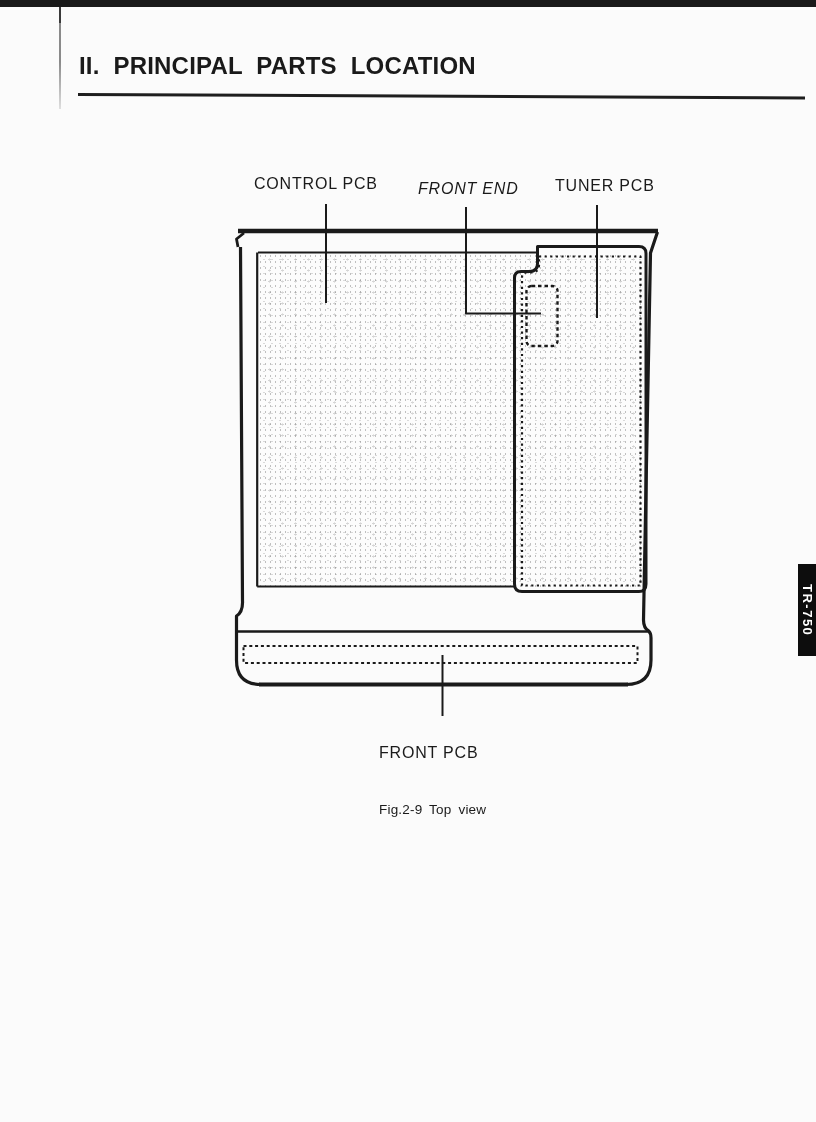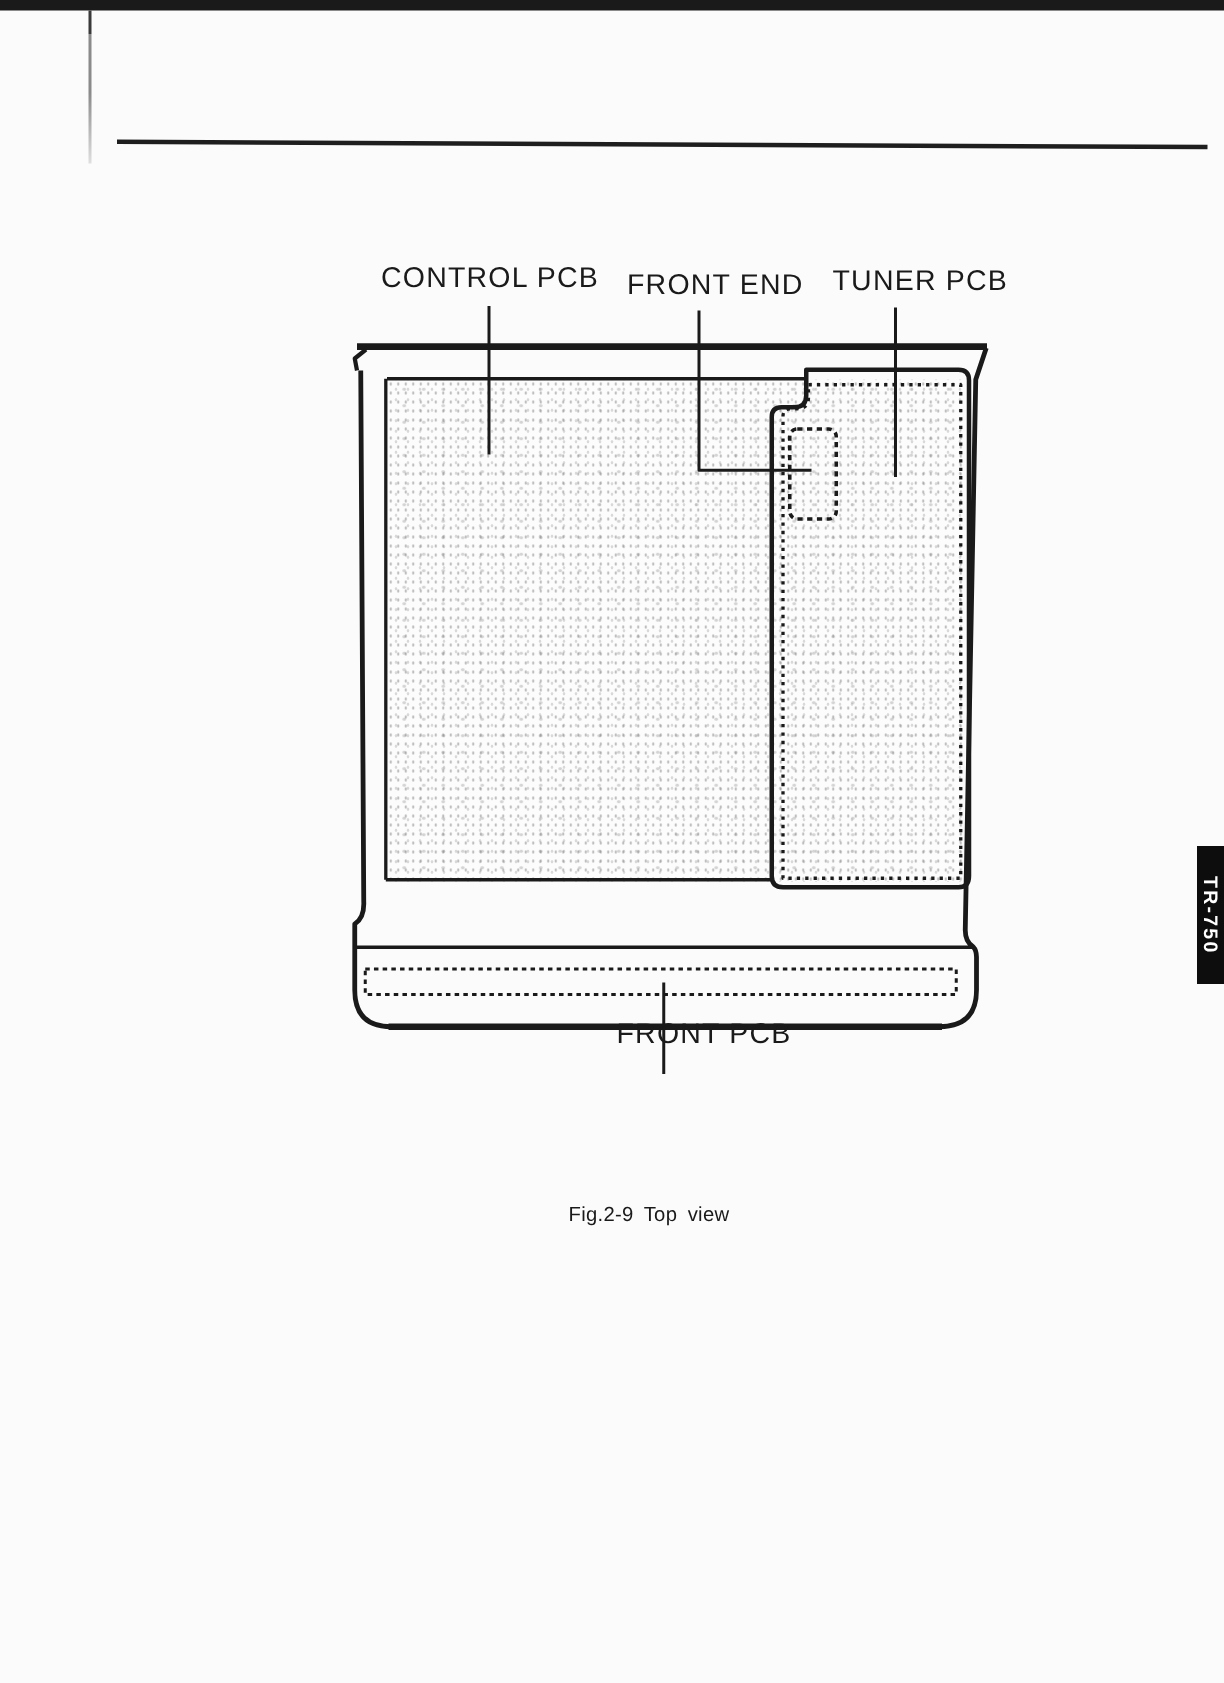--- a/index.html
+++ b/index.html
@@ -28,27 +28,27 @@
     background-color:#fcfcfc;
     background-image:
       radial-gradient(rgba(130,130,130,.50) .7px, transparent 1px),
       radial-gradient(rgba(165,165,165,.40) .8px, transparent 1.1px),
       radial-gradient(rgba(120,120,120,.30) 1px, transparent 1.4px);
     background-size: 5px 6px, 8px 7px, 13px 11px;
     background-position: 0 0, 2px 3px, 5px 1px;
   }
   svg.diagram { position:absolute; left:0; top:0; color:var(--ink,#1a1a1a); }
   .fig-label {
-    position:absolute; font-size:19px; letter-spacing:.8px;
+    position:absolute; font-size:16px; letter-spacing:.8px;
     white-space:nowrap; color:var(--ink,#1a1a1a);
   }
   .lbl-control { left:254px; top:175px; }
-  .lbl-frontend { left:418px; top:180px; }
+  .lbl-frontend { left:418px; top:180px;font-style:italic; }
   .lbl-tuner { left:555px; top:177px;text-align:right; }
-  .lbl-frontpcb { left:379px; top:679px;margin-left:32px; }
+  .lbl-frontpcb { left:379px; top:744px; }
   .fig-caption {
     position:absolute; left:379px; top:802px;
     font-size:13.5px; word-spacing:3px; letter-spacing:.2px;
   }
   .side-tab {
     position:absolute; left:798px; top:564px; width:18px; height:92px;
     background:var(--tab-bg,#0d0d0d);
     display:flex; align-items:center; justify-content:center;
   }
   .side-tab-text {
@@ -58,20 +58,21 @@
   }
 </style>
 </head>
 <body>
 
 <div class="page">
 
   <div class="top-bar"></div>
   <div class="top-tick"></div>
 
+  <h1 class="section-title">II. PRINCIPAL PARTS LOCATION</h1>
   <div class="title-rule"></div>
 
   <div class="speckle"></div>
 
   <svg class="diagram" width="816" height="1122" viewBox="0 0 816 1122" fill="none" stroke="currentColor" stroke-linejoin="round" stroke-linecap="butt">
 
     <path d="M238,231 H658" stroke-width="4.5"></path>
     <path d="M244,233 L236.5,239 L238,247" stroke-width="2.8"></path>
     <path d="M240.5,247 L242.5,601 Q243,612 236.5,616 L236.5,660 Q236.5,684.5 261,684.5" stroke-width="3.2"></path>
     <path d="M657.5,232 L650.5,253 L643.5,620 Q643.5,628 648.8,631.2 Q651,633.5 651,638 L651,660 Q651,684.5 626,684.5" stroke-width="3.2"></path>

